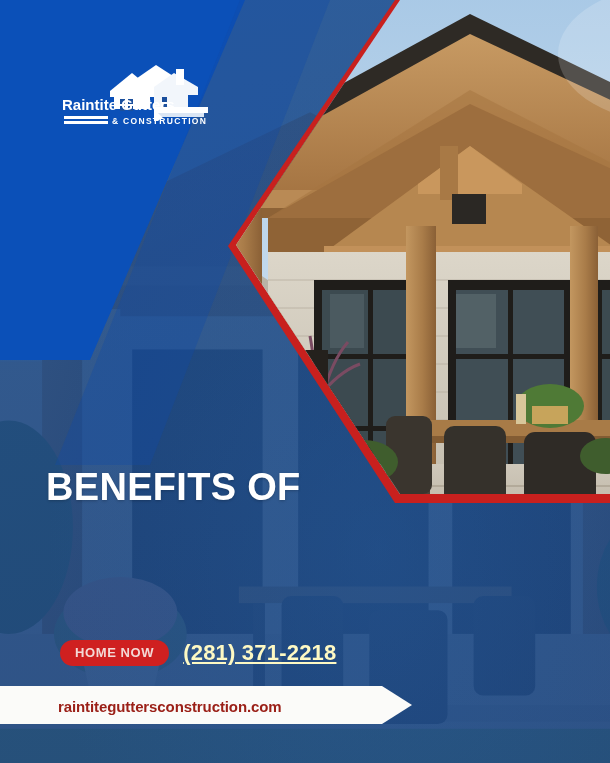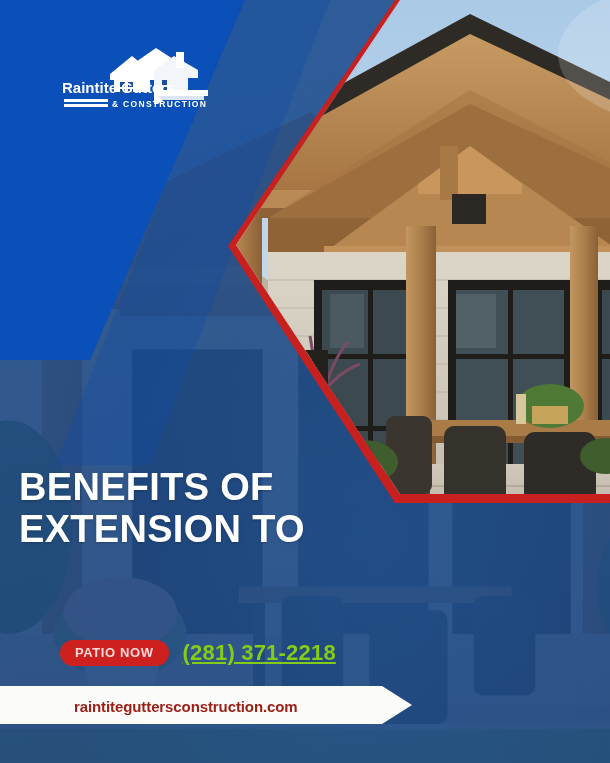--- a/index.html
+++ b/index.html
@@ -84,21 +84,21 @@
     left:-118px; top:-6px;
     width:620px; height:560px;
   }
 
   
   .scene { position:absolute; }
 
   
   .headline {
     position:absolute;
-    left:19px; top:466px;
+    left:46px; top:466px;
     width:400px;
     color:#ffffff;
     font-size:38px;
     line-height:1.115;
     font-weight:bold;
     letter-spacing:.3px;
     text-transform:uppercase;
     text-shadow:0 1px 3px rgba(0,0,0,.22);
   }
   .headline span { display:block; white-space:nowrap; }
@@ -117,49 +117,48 @@
     color:#f3d9d6;
     font-size:13px;
     font-weight:bold;
     letter-spacing:.6px;
     padding:5px 15px 6px;
     border-radius:14px;
     border:none;
     cursor:pointer;
   }
   .phone {
-    color:#84cc16;
+    color:#fef9c3;
     font-size:22px;
     font-weight:bold;
     letter-spacing:.2px;
   }
 
   
   .footer-banner {
     position:absolute;
     left:0; top:686px;
     width:412px; height:40px;
     background:#fbfbf9;
     clip-path:polygon(0 0, 382px 0, 412px 19px, 382px 38px, 0 38px);
     display:flex;
     align-items:center;
-    padding-left:16px;
   }
   .footer-url {
     margin-left:58px;
     color:#9b2018;
     font-size:15px;
     font-weight:bold;
     letter-spacing:-.1px;
   }
 
   
   .logo {
     position:absolute;
-    left:58px; top:44px;
+    left:58px; top:61px;
     width:160px; height:70px;
   }
   .logo svg { display:block; }
 </style>
 </head>
 <body>
 
 <div class="flyer">
 
   <div class="bg-photo">
@@ -427,25 +426,24 @@
         <rect x="6" y="60" width="44" height="3"></rect>
       </g>
 
       <text x="4" y="49" font-family="Liberation Sans, sans-serif" font-size="15" font-weight="bold" fill="#ffffff">Raintite Gutters</text>
       <text x="54" y="63" font-family="Liberation Sans, sans-serif" font-size="8.5" font-weight="bold" letter-spacing="1.3" fill="#ffffff">&amp; CONSTRUCTION</text>
     </svg>
   </div>
 
   <h1 class="headline">
     <span>BENEFITS OF</span>
-    <span>EXTENSION TO</span>
   </h1>
 
   <div class="cta-row">
-    <button class="book-now">PATIO NOW</button>
+    <button class="book-now">HOME NOW</button>
     <a class="phone" href="#">(281) 371-2218</a>
   </div>
 
   <div class="footer-banner">
     <span class="footer-url">raintiteguttersconstruction.com</span>
   </div>
 
 </div>
 
 </body></html>

